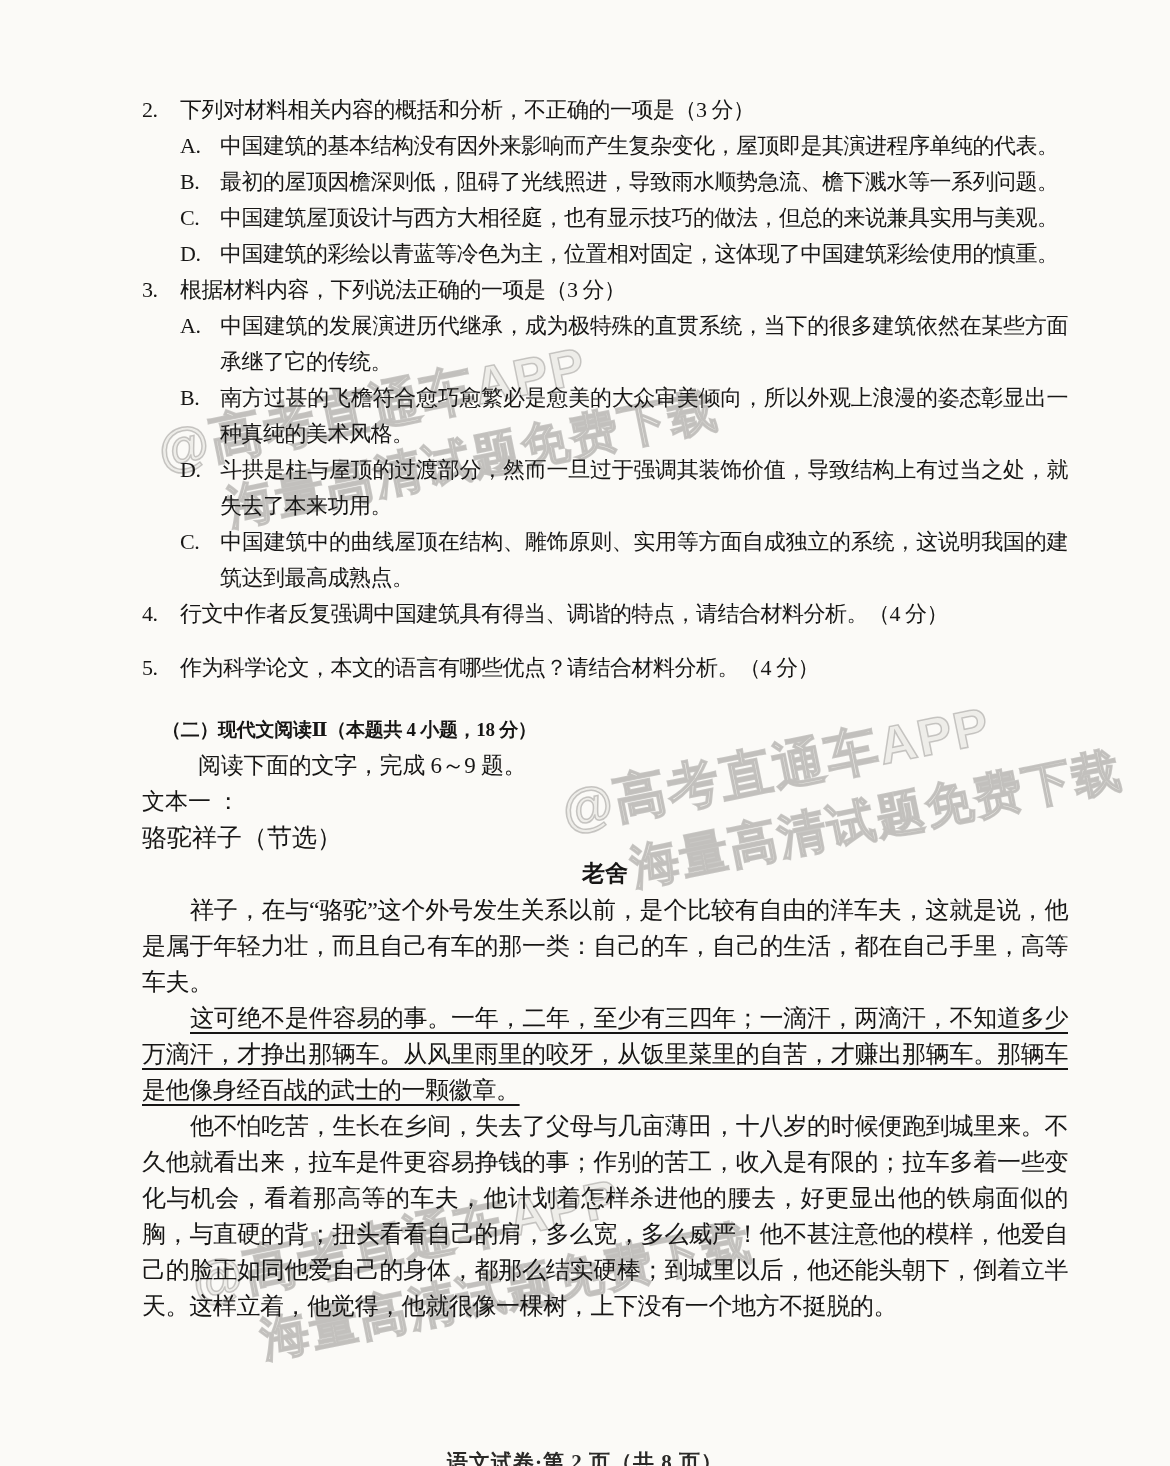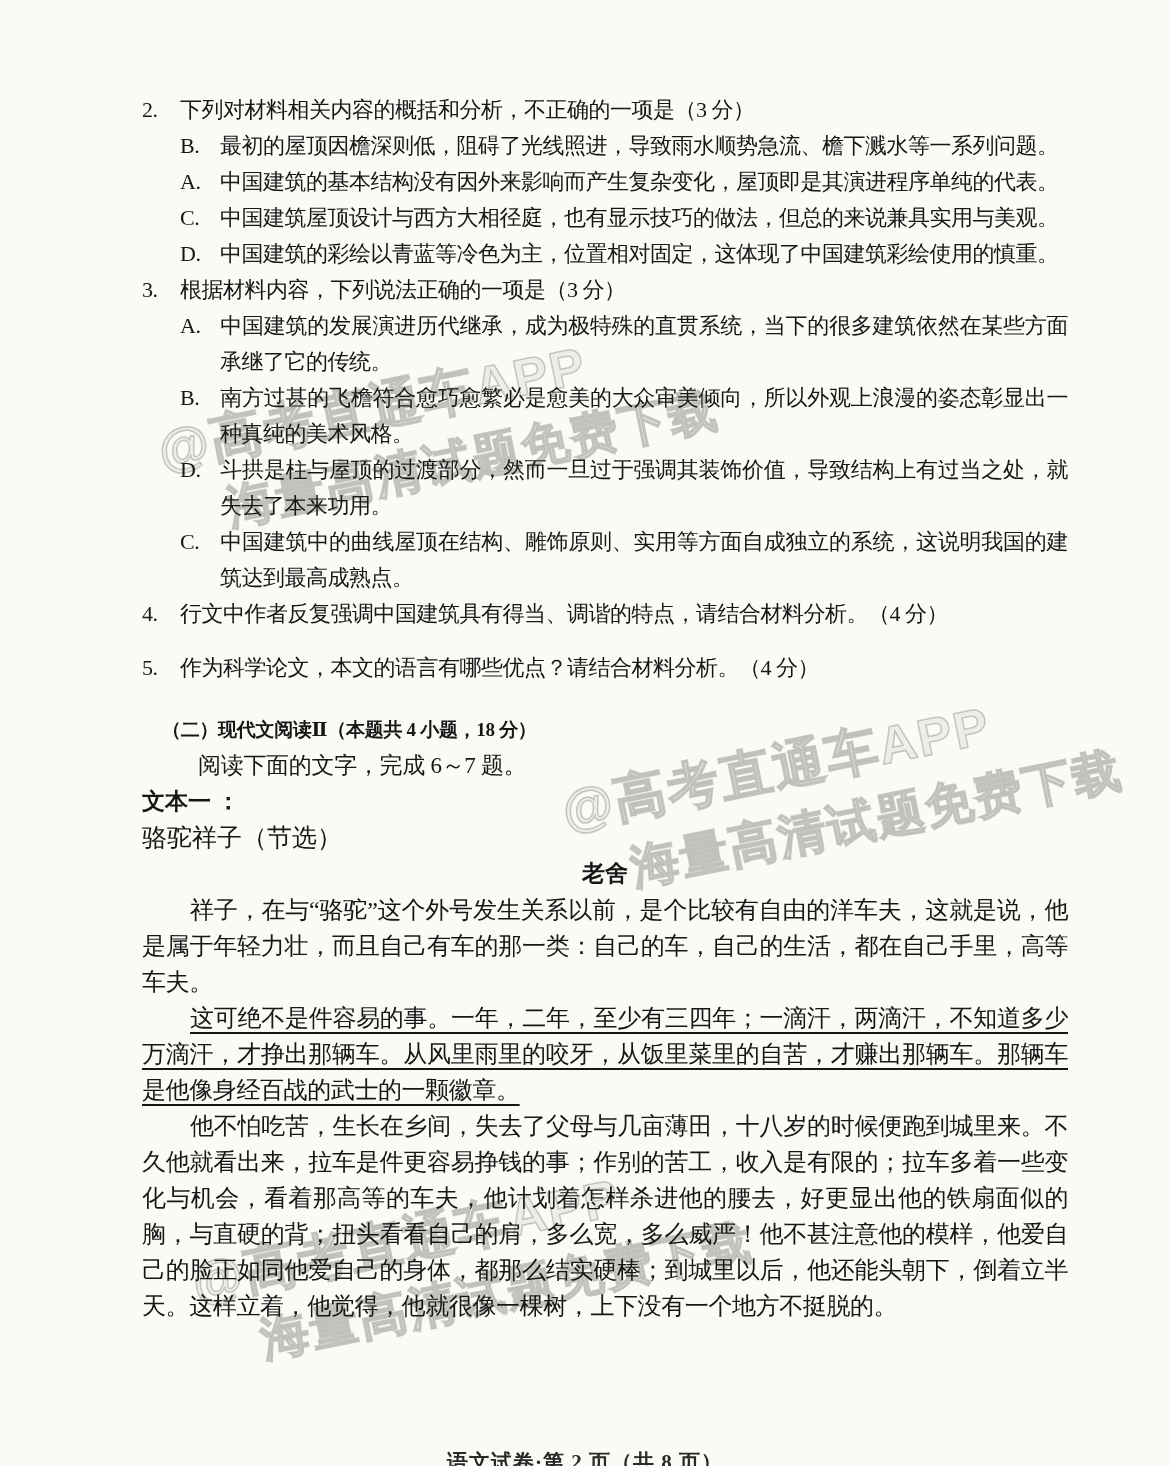--- a/index.html
+++ b/index.html
@@ -28,21 +28,21 @@
   }
   .optlabel { display:inline-block; width:40px; text-indent:0; }
   .mt-blank  { margin-top:18px; }
   .mt-blank2 { margin-top:26px; }
   
   .sec-head {
     font-size:19px; line-height:36px; letter-spacing:-0.3px;
     font-weight:bold; margin-left:20px;
   }
   .sec-instr { font-size:23px; line-height:36px; letter-spacing:-0.3px; margin-left:56px; }
-  .text-label { font-size:23px; line-height:36px; font-weight:bold; }
+  .text-label { font-size:23px; line-height:36px; font-weight:normal; }
   
   .p-title  { text-align:left; font-weight:normal; font-size:25px; line-height:36px; }
   .p-author { text-align:center; font-weight:bold; font-size:23px; line-height:36px; }
   .para {
     font-size:24px; line-height:36px; letter-spacing:-0.4px;
     text-indent:48px;
   }
   .para.underlined {
     text-decoration:underline;
     text-decoration-thickness:1.5px;
@@ -85,37 +85,37 @@
     <span class="wml2">海量高清试题免费下载</span>
   </div>
   <div class="wm wm3">
     <span class="wml1">@高考直通车APP</span>
     <span class="wml2">海量高清试题免费下载</span>
   </div>
 
   <div class="content">
 
     <div class="q"><span class="qnum">2.</span><span>下列对材料相关内容的概括和分析，不正确的一项是（3 分）</span></div>
+    <div class="opt"><span class="optlabel">A.</span><span>中国建筑的基本结构没有因外来影响而产生复杂变化，屋顶即是其演进程序单纯的代表。</span></div>
     <div class="opt"><span class="optlabel">B.</span><span>最初的屋顶因檐深则低，阻碍了光线照进，导致雨水顺势急流、檐下溅水等一系列问题。</span></div>
-    <div class="opt"><span class="optlabel">A.</span><span>中国建筑的基本结构没有因外来影响而产生复杂变化，屋顶即是其演进程序单纯的代表。</span></div>
     <div class="opt"><span class="optlabel">C.</span><span>中国建筑屋顶设计与西方大相径庭，也有显示技巧的做法，但总的来说兼具实用与美观。</span></div>
     <div class="opt"><span class="optlabel">D.</span><span>中国建筑的彩绘以青蓝等冷色为主，位置相对固定，这体现了中国建筑彩绘使用的慎重。</span></div>
 
     <div class="q"><span class="qnum">3.</span><span>根据材料内容，下列说法正确的一项是（3 分）</span></div>
     <div class="opt"><span class="optlabel">A.</span><span>中国建筑的发展演进历代继承，成为极特殊的直贯系统，当下的很多建筑依然在某些方面承继了它的传统。</span></div>
     <div class="opt"><span class="optlabel">B.</span><span>南方过甚的飞檐符合愈巧愈繁必是愈美的大众审美倾向，所以外观上浪漫的姿态彰显出一种真纯的美术风格。</span></div>
     <div class="opt"><span class="optlabel">D.</span><span>斗拱是柱与屋顶的过渡部分，然而一旦过于强调其装饰价值，导致结构上有过当之处，就失去了本来功用。</span></div>
     <div class="opt"><span class="optlabel">C.</span><span>中国建筑中的曲线屋顶在结构、雕饰原则、实用等方面自成独立的系统，这说明我国的建筑达到最高成熟点。</span></div>
 
     <div class="q"><span class="qnum">4.</span><span>行文中作者反复强调中国建筑具有得当、调谐的特点，请结合材料分析。（4 分）</span></div>
 
     <div class="q mt-blank"><span class="qnum">5.</span><span>作为科学论文，本文的语言有哪些优点？请结合材料分析。（4 分）</span></div>
 
     <div class="sec-head mt-blank2">（二）现代文阅读Ⅱ（本题共 4 小题，18 分）</div>
-    <div class="sec-instr">阅读下面的文字，完成 6～7 题。</div>
+    <div class="sec-instr">阅读下面的文字，完成 6～9 题。</div>
     <div class="text-label">文本一 ：</div>
 
     <div class="p-title">骆驼祥子（节选）</div>
     <div class="p-author">老舍</div>
     <div class="para">祥子，在与“骆驼”这个外号发生关系以前，是个比较有自由的洋车夫，这就是说，他是属于年轻力壮，而且自己有车的那一类：自己的车，自己的生活，都在自己手里，高等车夫。</div>
     <div class="para underlined">这可绝不是件容易的事。一年，二年，至少有三四年；一滴汗，两滴汗，不知道多少万滴汗，才挣出那辆车。从风里雨里的咬牙，从饭里菜里的自苦，才赚出那辆车。那辆车是他像身经百战的武士的一颗徽章。</div>
     <div class="para">他不怕吃苦，生长在乡间，失去了父母与几亩薄田，十八岁的时候便跑到城里来。不久他就看出来，拉车是件更容易挣钱的事；作别的苦工，收入是有限的；拉车多着一些变化与机会，看着那高等的车夫，他计划着怎样杀进他的腰去，好更显出他的铁扇面似的胸，与直硬的背；扭头看看自己的肩，多么宽，多么威严！他不甚注意他的模样，他爱自己的脸正如同他爱自己的身体，都那么结实硬棒；到城里以后，他还能头朝下，倒着立半天。这样立着，他觉得，他就很像一棵树，上下没有一个地方不挺脱的。</div>
 
   </div>
 

